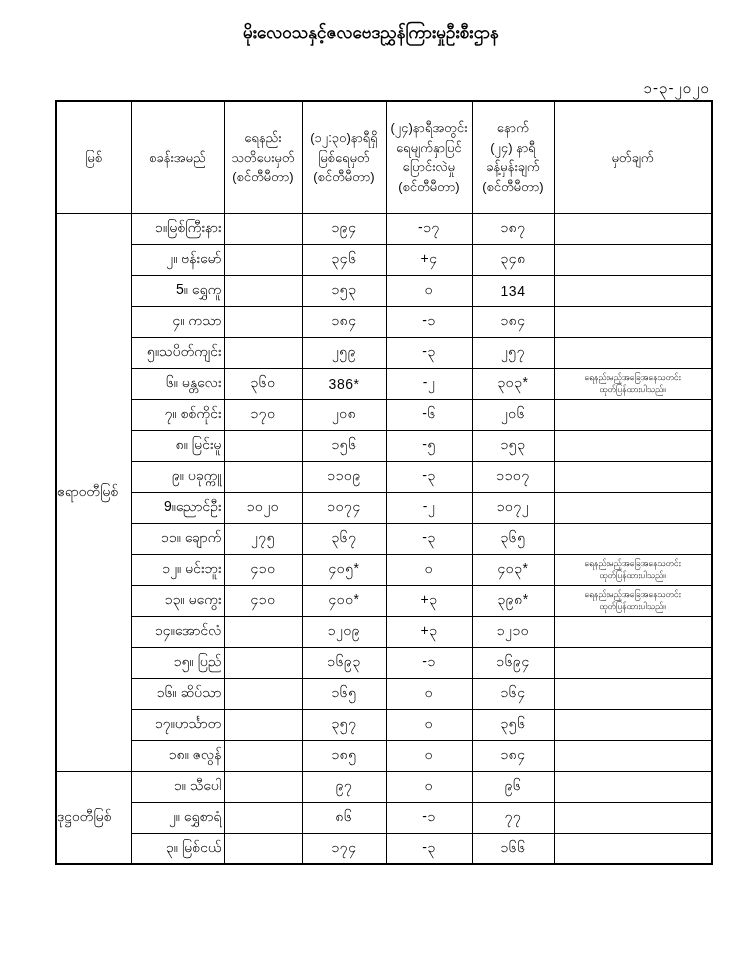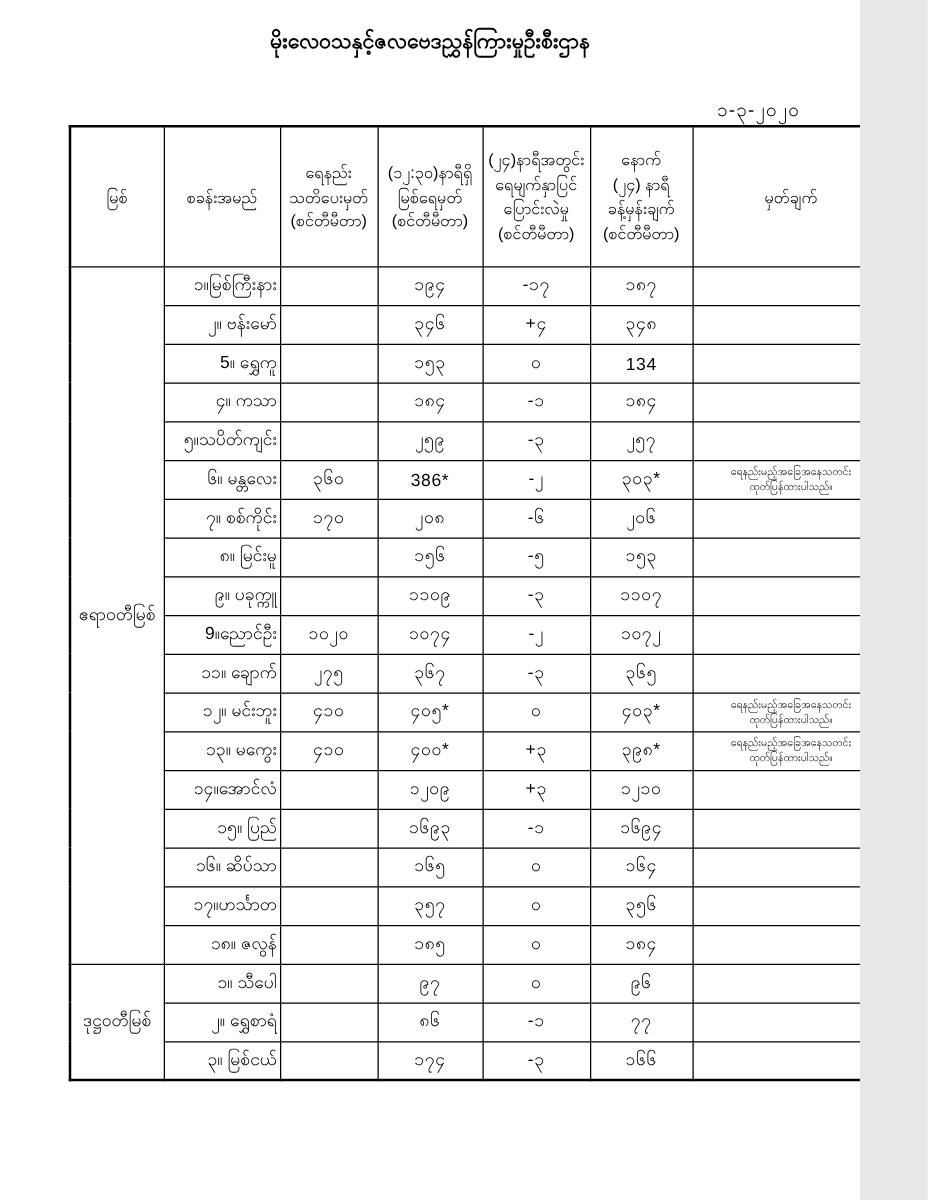--- a/index.html
+++ b/index.html
@@ -1,34 +1,34 @@
 <!DOCTYPE html>
 <html><head>
 <meta charset="utf-8">
 <style>
   * { margin: 0; padding: 0; box-sizing: border-box; }
   html, body { background: #e8e8e8; }
   .page {
-    width: 688px; height: 960px;
+    width: 742px; height: 960px;
     background: #ffffff;
     position: relative;
     font-family: "Liberation Sans", sans-serif;
     color: #000;
     overflow: hidden;
   }
   .doc-title {
     padding-top: 20px;
     text-align: center;
     font-weight: bold;
     font-size: 17px;
     line-height: 1.55;
   }
   .doc-date {
     position: absolute;
-    top: 78px; right: 48px;
+    top: 78px; right: 32px;
     font-size: 15px;
     letter-spacing: 1px;
     text-align: right;
   }
   table.forecast {
     position: absolute;
     top: 100px; left: 55px;
     width: 656px;
     border-collapse: collapse;
     table-layout: fixed;
@@ -48,21 +48,20 @@
   }
   thead tr { height: 112px; }
   tbody tr { height: 31px; }
   td {
     font-size: 14px;
     vertical-align: middle;
     padding: 0 2px;
     overflow: hidden;
   }
   td.river-cell {
-    text-align: center;
     font-size: 14px;
     padding: 0;
   }
   td.station-cell {
     text-align: right;
     padding-left: 3px;
     white-space: nowrap;
   }
   td.num { text-align: center; letter-spacing: 0.5px; }
   td.remark-cell {

